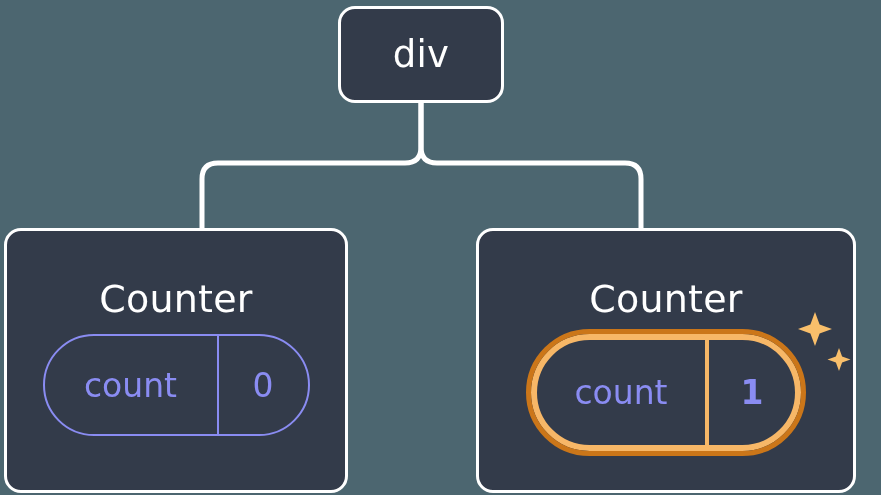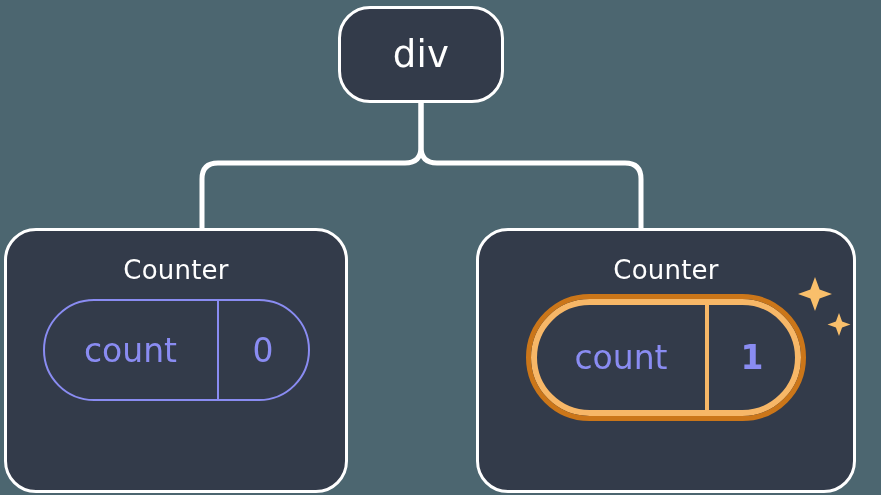--- a/index.html
+++ b/index.html
@@ -29,21 +29,21 @@
     height: 495px;
     pointer-events: none;
   }
 
   
   .node {
     position: absolute;
     box-sizing: border-box;
     background: #333b4a;
     border: 3px solid #ffffff;
-    border-radius: 32px;
+    border-radius: 17px;
     display: flex;
     flex-direction: column;
     align-items: center;
   }
 
   #node-root {
     left: 338px;
     top: 6px;
     width: 166px;
     height: 97px;
@@ -64,23 +64,23 @@
   }
   #node-counter-right {
     left: 476px;
     top: 228px;
     width: 380px;
     height: 265px;
   }
 
   .node-title {
     color: #ffffff;
-    font-size: 26px;
+    font-size: 38px;
     line-height: 1;
-    margin-top: 26px;
+    margin-top: 49px;
     letter-spacing: 0.2px;
   }
 
   
   .pill-wrap {
     position: relative;
     margin-top: 16px;
   }
 
   

